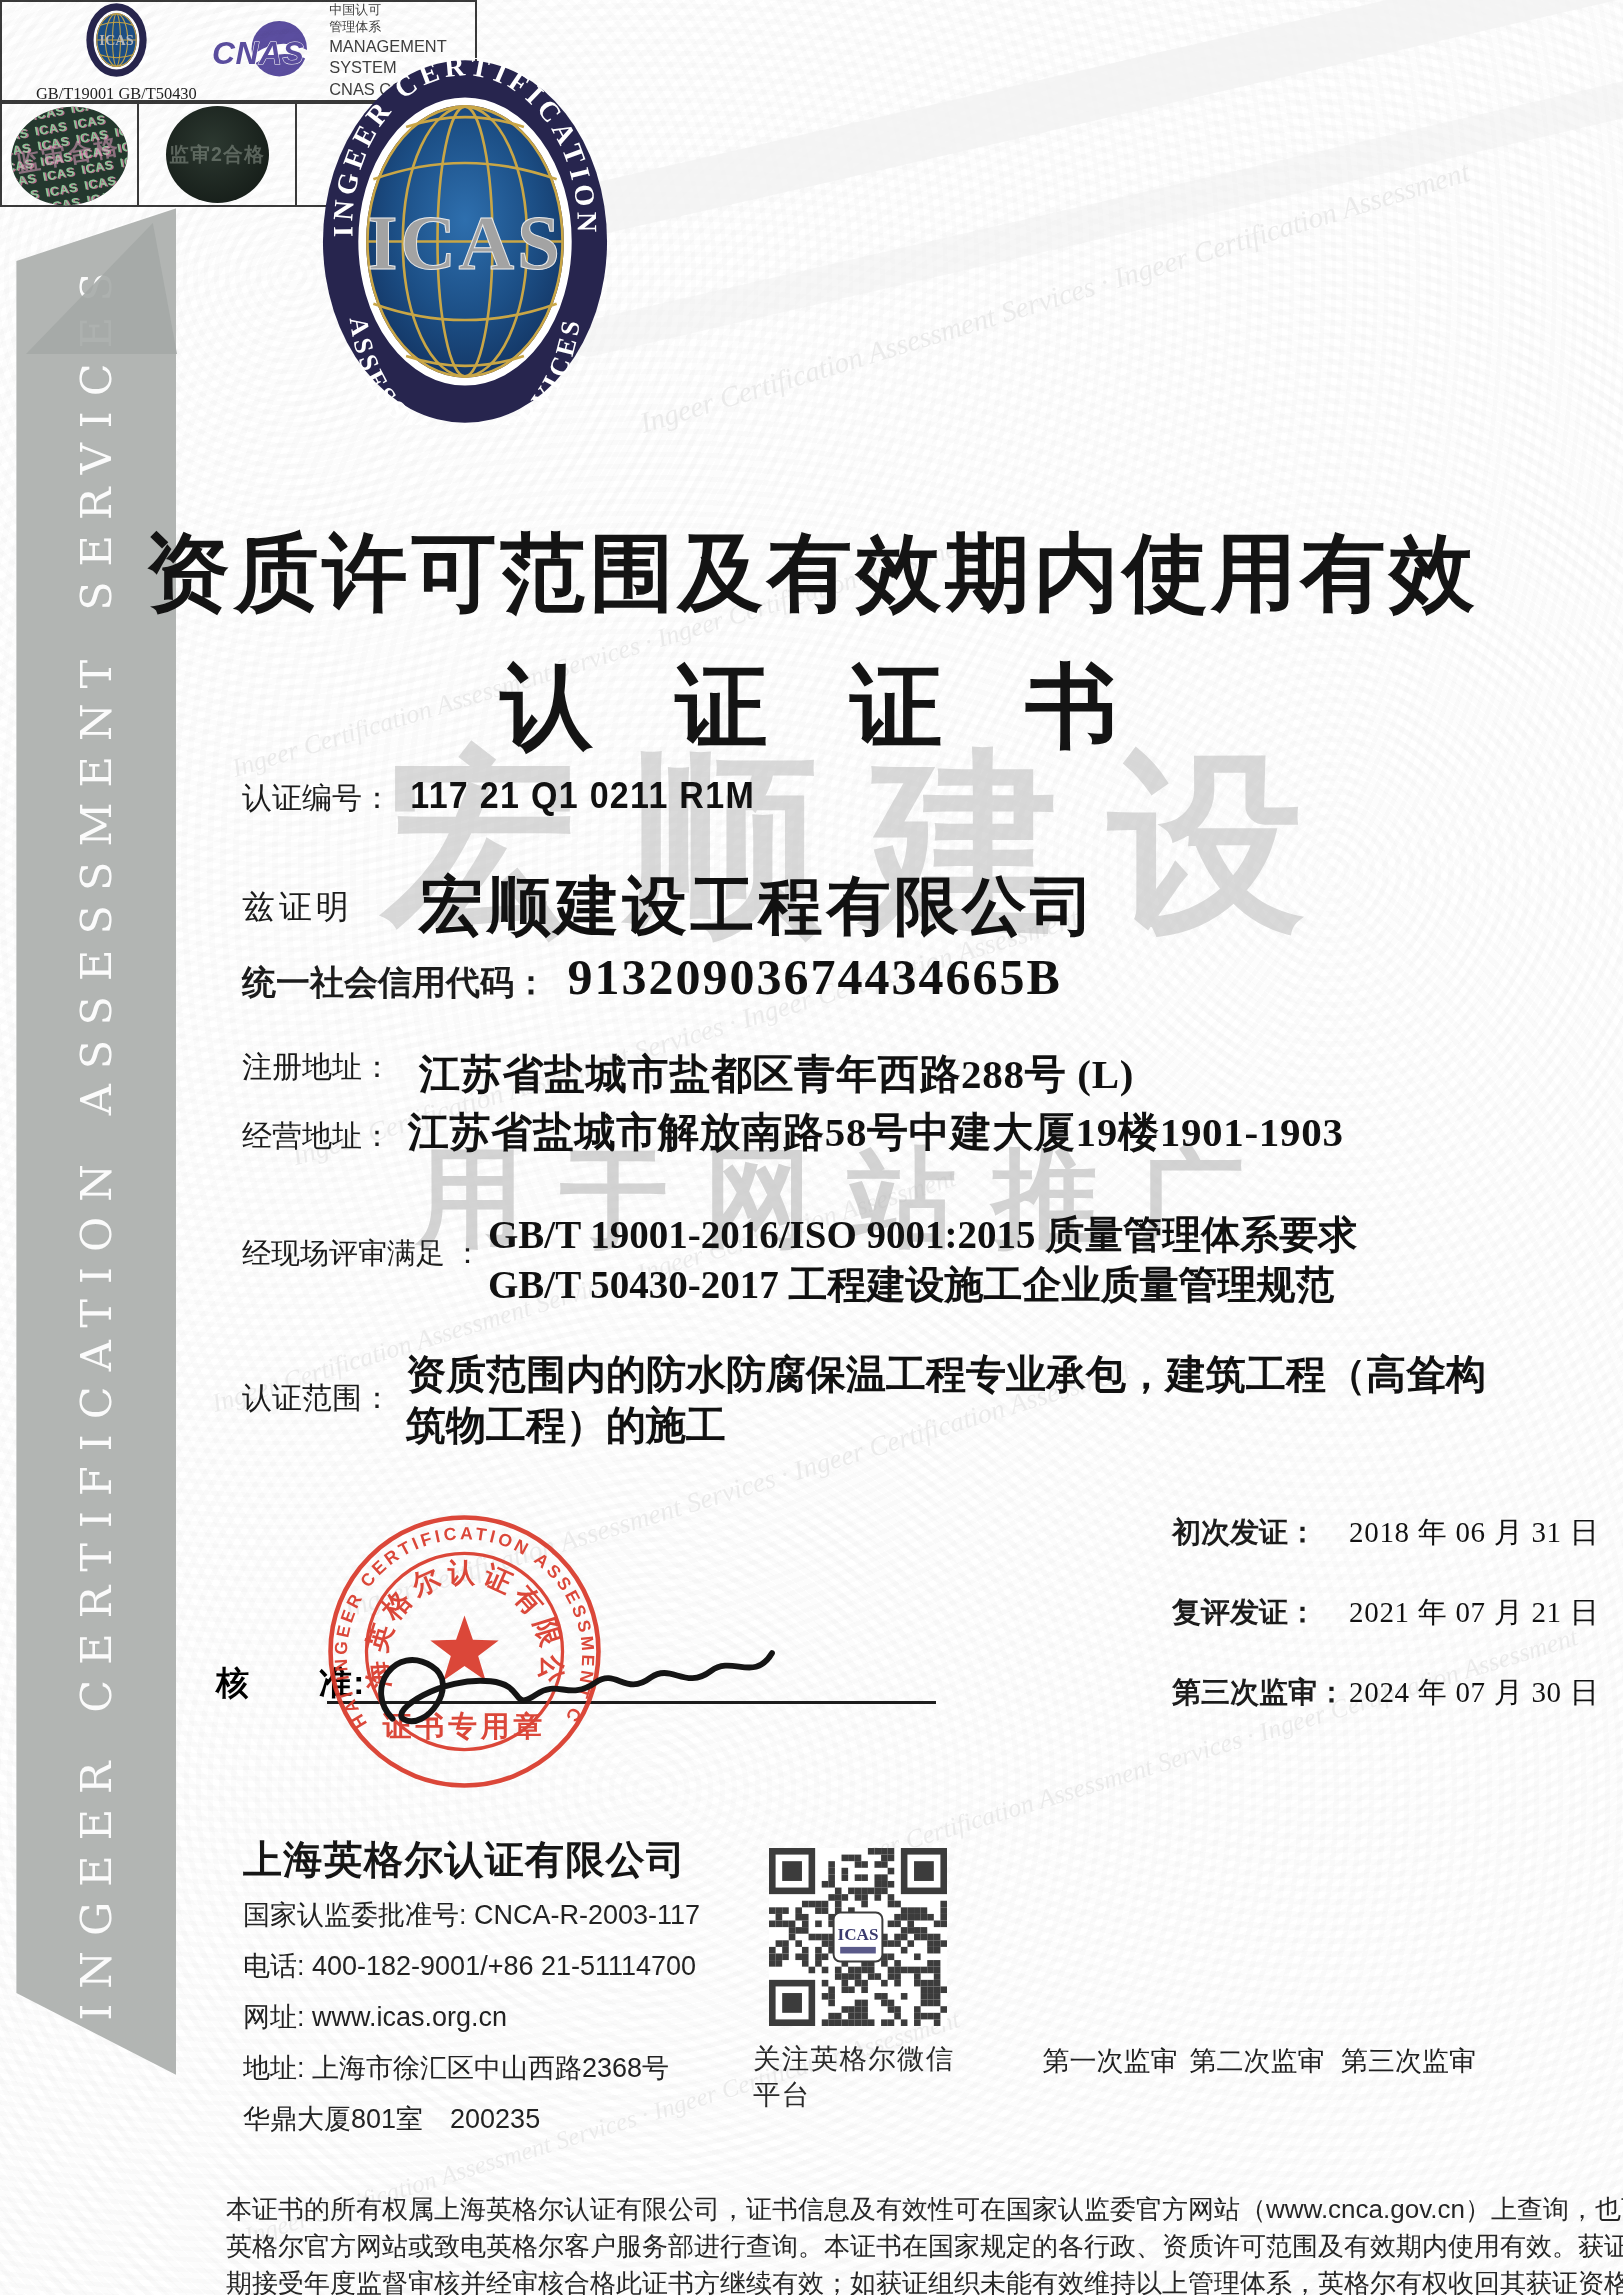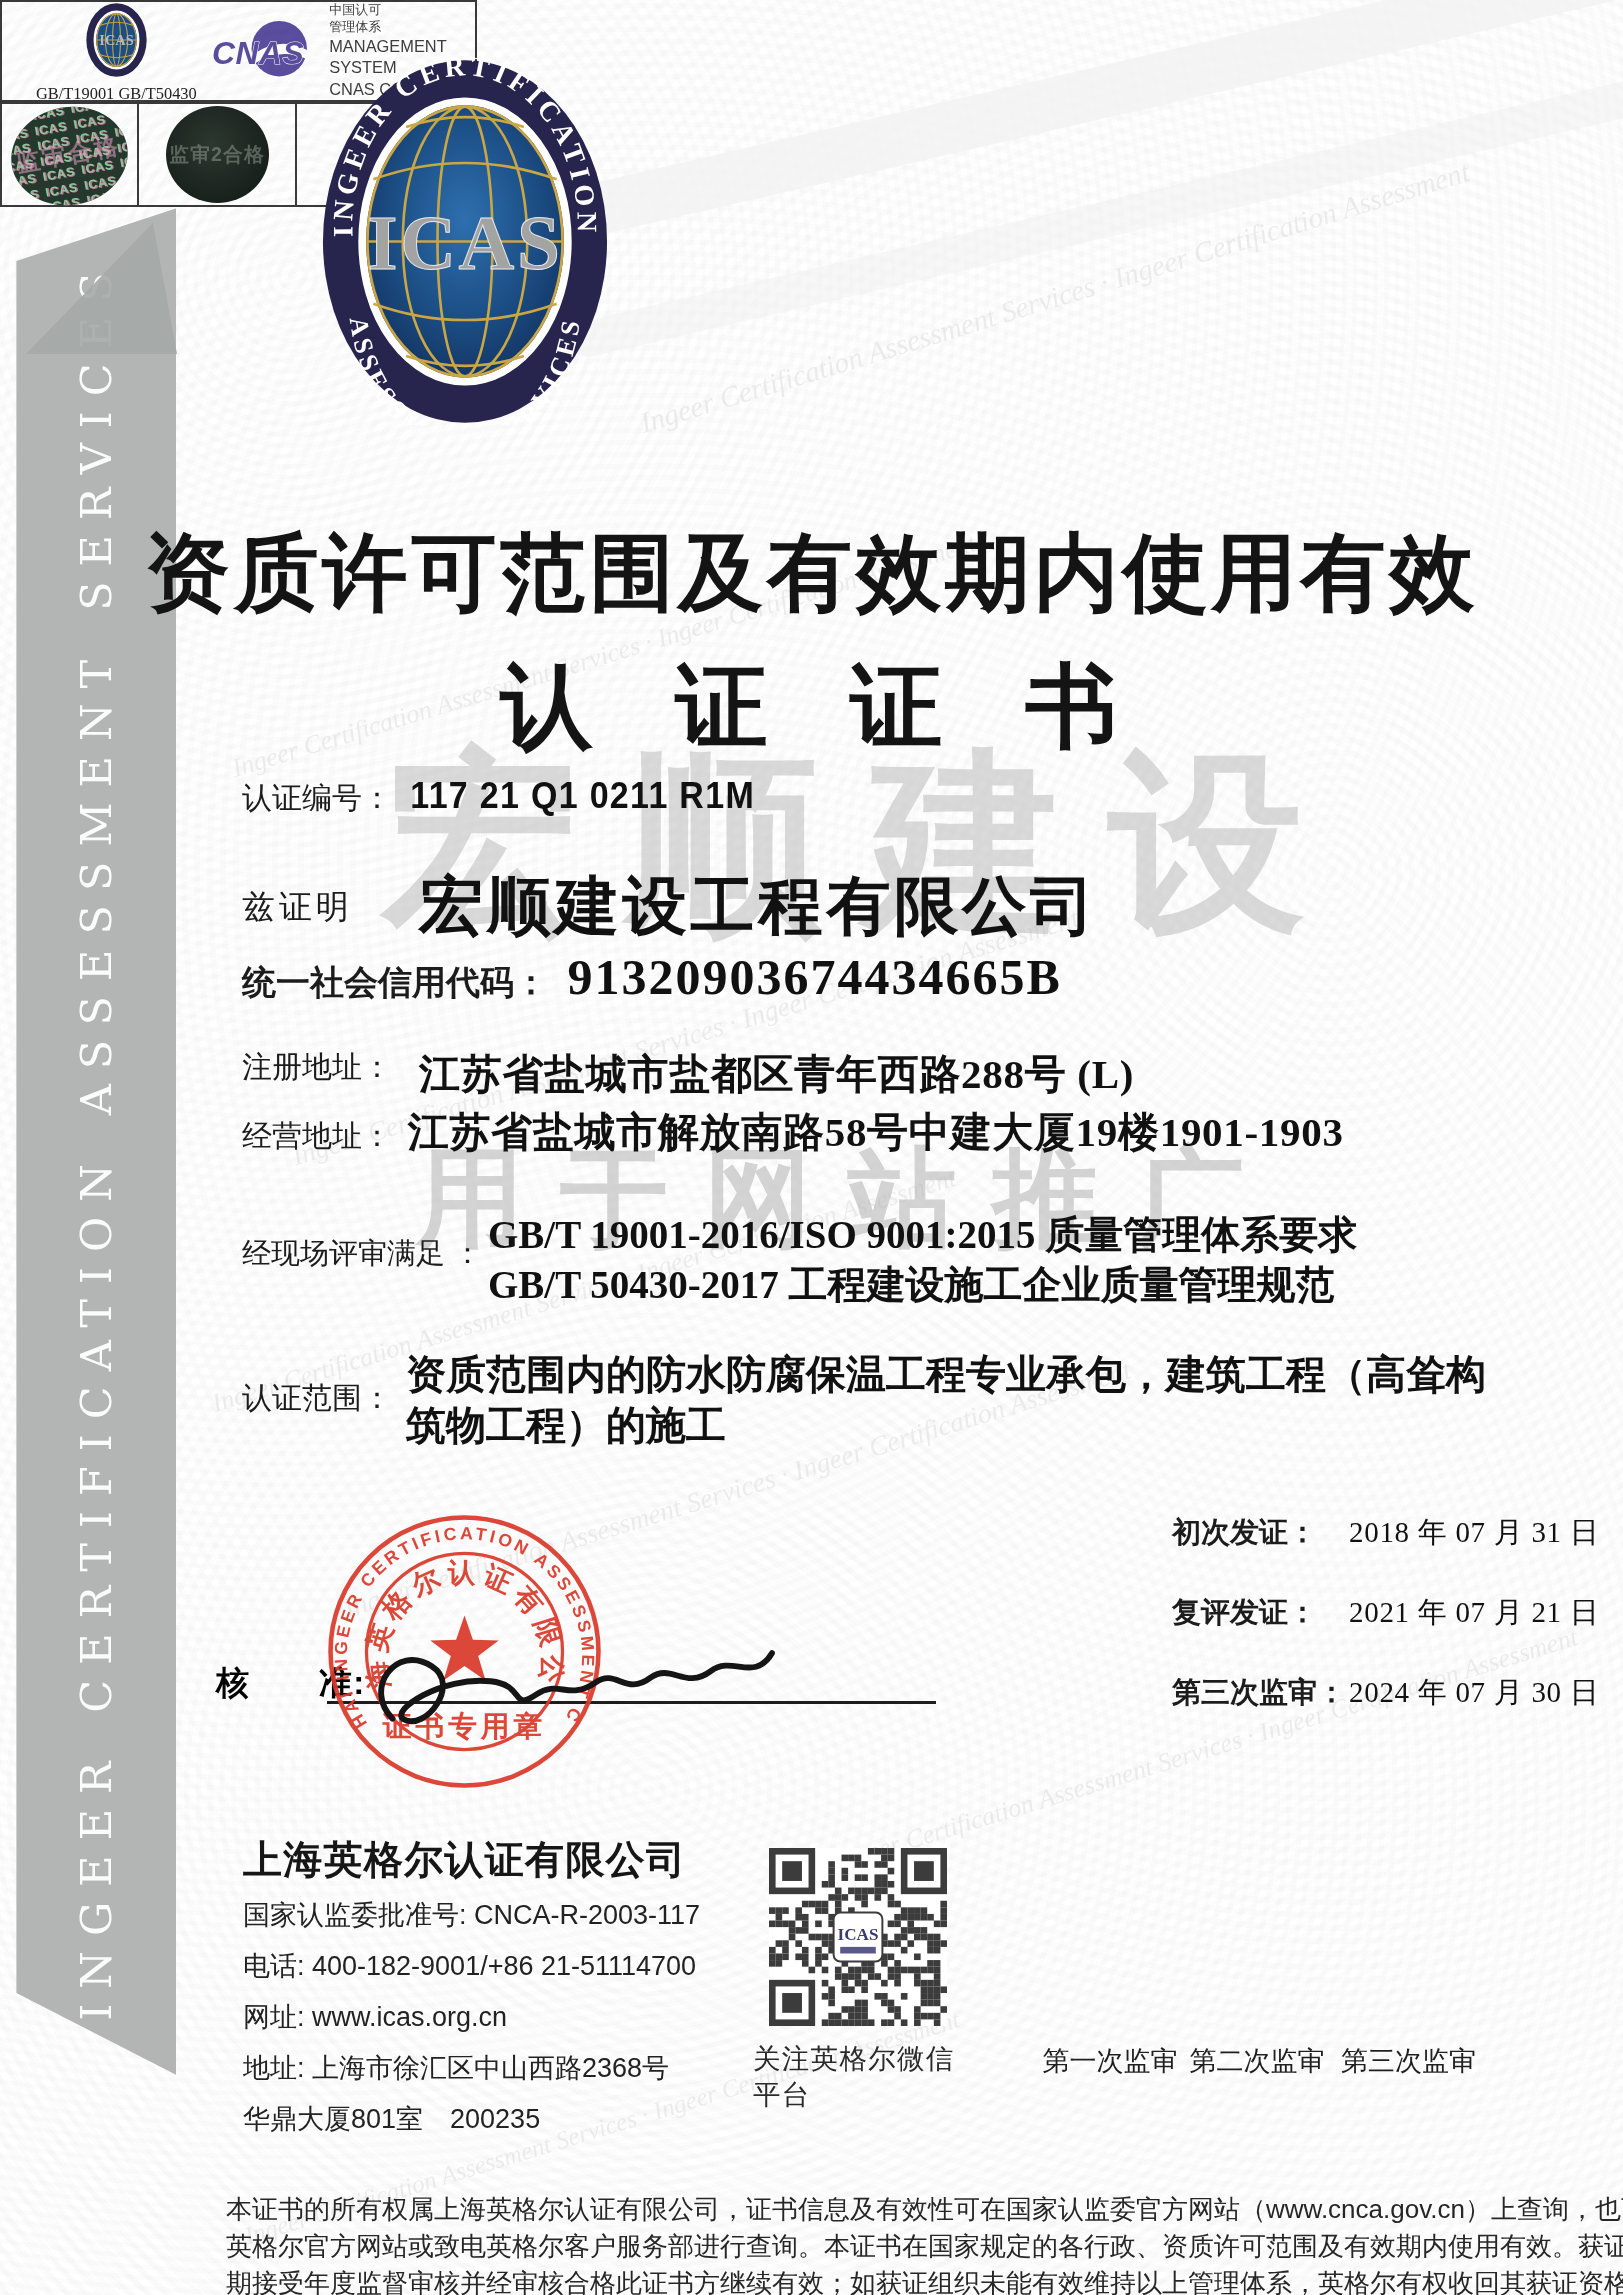--- a/index.html
+++ b/index.html
@@ -176,21 +176,21 @@
   <div class="abs std1 val">GB/T 19001-2016/ISO 9001:2015 质量管理体系要求</div>
   <div class="abs std2 val">GB/T 50430-2017 工程建设施工企业质量管理规范</div>
 
   <div class="abs lbl-scope lbl">认证范围：</div>
   <div class="abs scope1 val">资质范围内的防水防腐保温工程专业承包，建筑工程（高耸构</div>
   <div class="abs scope2 val">筑物工程）的施工</div>
 
   <div class="abs dates">
     <div class="drow">
       <span class="dlabel">初次发证：</span>
-      <span class="dval">2018 年 07 月 31 日</span>
+      <span class="dval">2018 年 06 月 31 日</span>
     </div>
     <div class="drow">
       <span class="dlabel">复评发证：</span>
       <span class="dval">2021 年 07 月 21 日</span>
     </div>
     <div class="drow">
       <span class="dlabel">第三次监审：</span>
       <span class="dval">2024 年 07 月 30 日</span>
     </div>
   </div>

